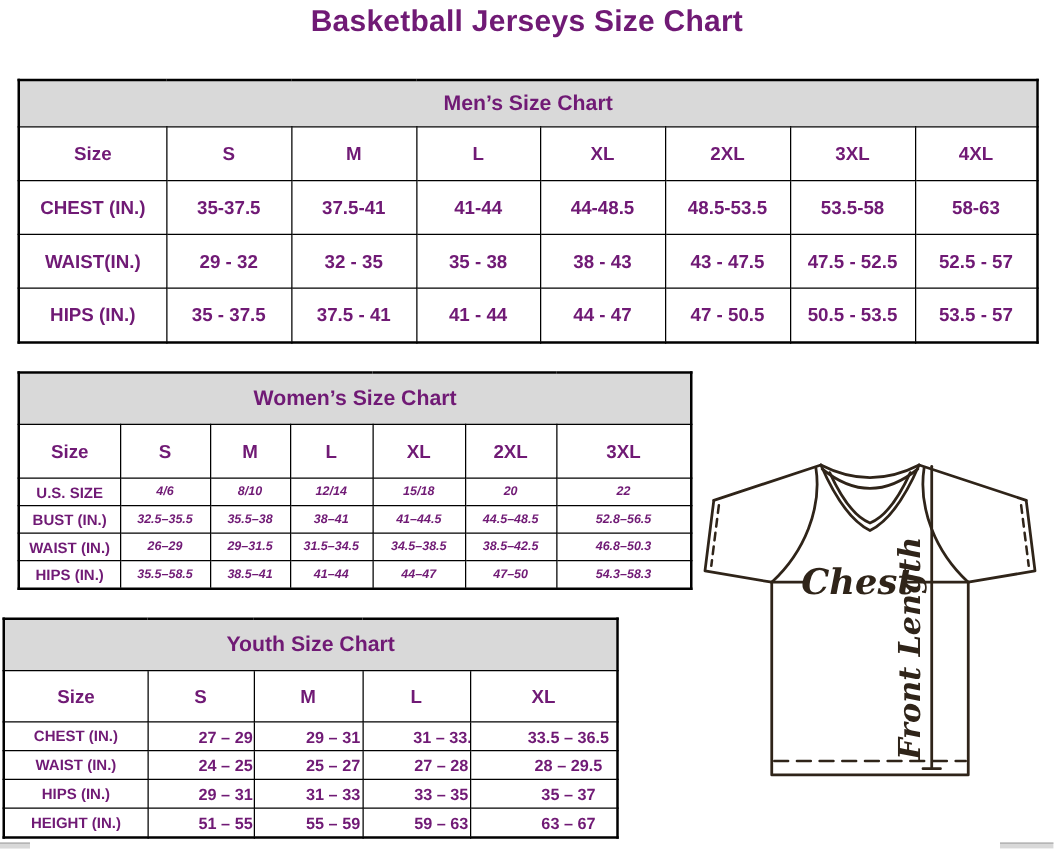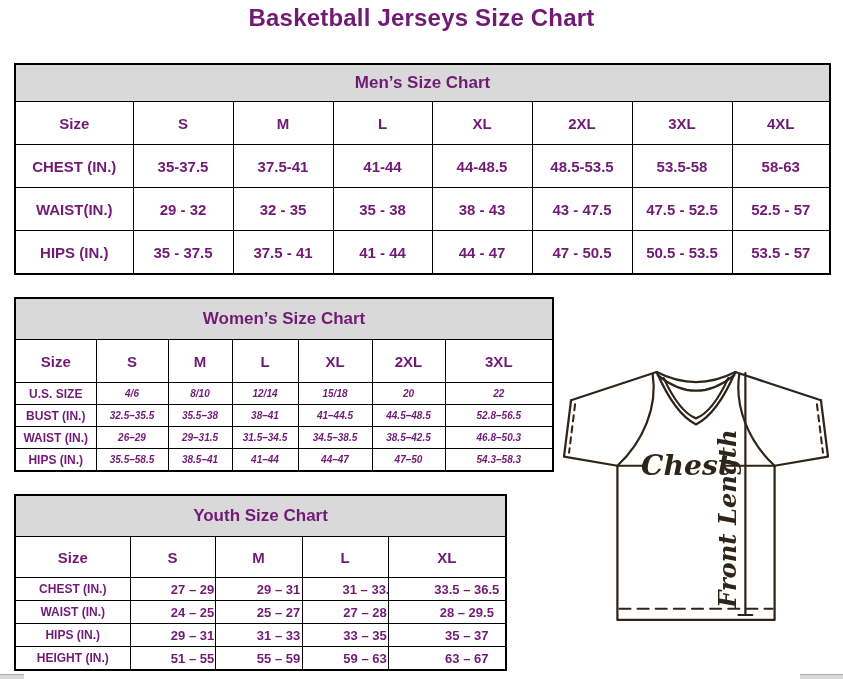--- a/index.html
+++ b/index.html
@@ -45,21 +45,21 @@
   #mens-table .col-head  { height: 42px; font-size: 15px; }
   #mens-table .row-label { height: 42px; font-size: 15px; }
   #mens-table .val       { font-size: 15px; }
   
   #womens-table { left: 14px; top: 297px; width: 538px; }
   #womens-table .t-title   { height: 40px; }
   #womens-table .col-head  { height: 42px; font-size: 15px; }
   #womens-table .row-label { height: 21px; font-size: 12px; }
   #womens-table .val       { font-size: 10px; font-style: italic; }
   
-  #youth-table  { left: 14px; top: 494px; width: 491px; }
+  #youth-table  { left: 2px; top: 494px; width: 491px; }
   #youth-table .t-title   { height: 40px; }
   #youth-table .col-head  { height: 40px; font-size: 15px; }
   #youth-table .row-label { height: 22px; font-size: 12px; }
   #youth-table .val       { font-size: 13px; padding-left: 40px; }
 
   #jersey-diagram {
     position: absolute;
     left: 560px; top: 366px;
     width: 272px; height: 262px;
   }

